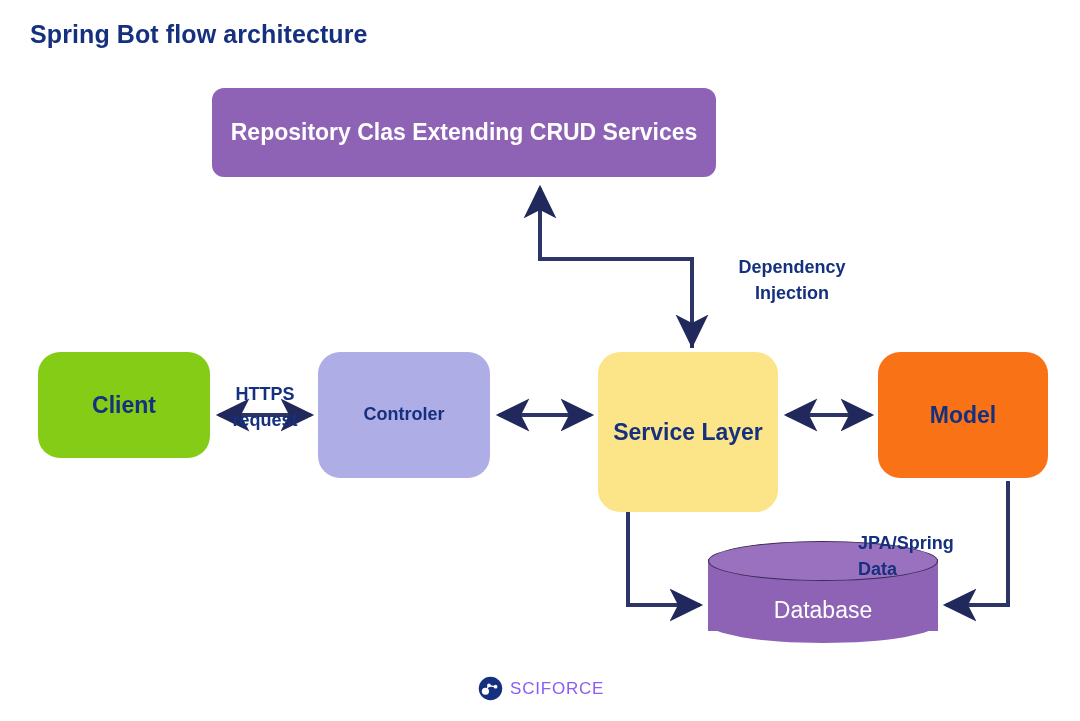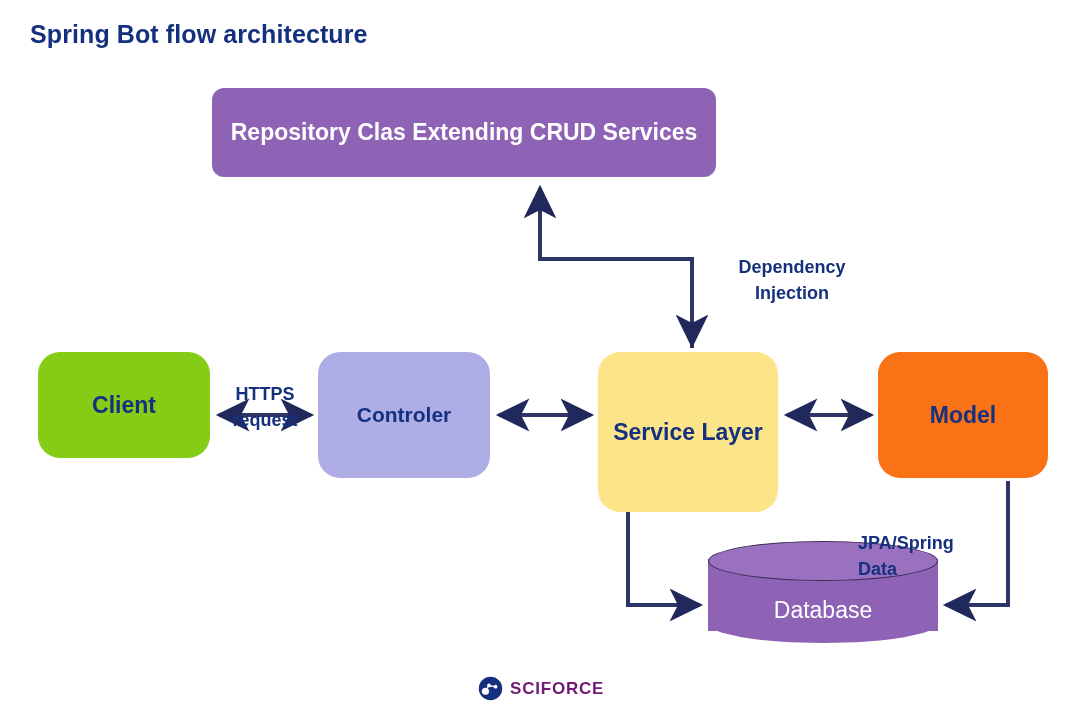--- a/index.html
+++ b/index.html
@@ -76,21 +76,21 @@
     border-radius: 22px;
   }
 
   .node-controler {
     left: 318px;
     top: 352px;
     width: 172px;
     height: 126px;
     background: #aeadE6;
     color: #15307e;
-    font-size: 21px;
+    font-size: 18px;
     border-radius: 22px;
   }
 
   .node-service {
     left: 598px;
     top: 352px;
     width: 180px;
     height: 160px;
     background: #fce488;
     color: #15307e;
@@ -192,22 +192,22 @@
     align-items: center;
     gap: 7px;
   }
   .logo-mark {
     width: 25px;
     height: 25px;
     flex: 0 0 auto;
   }
   .logo-text {
     font-size: 17px;
-    font-weight: bold;
-    color: #701a75;
+    font-weight: normal;
+    color: #8b5cf6;
     letter-spacing: 0.8px;
   }
 </style>
 </head>
 <body>
 
 <div id="canvas">
 
   <div class="title">Spring Bot flow architecture</div>
 

